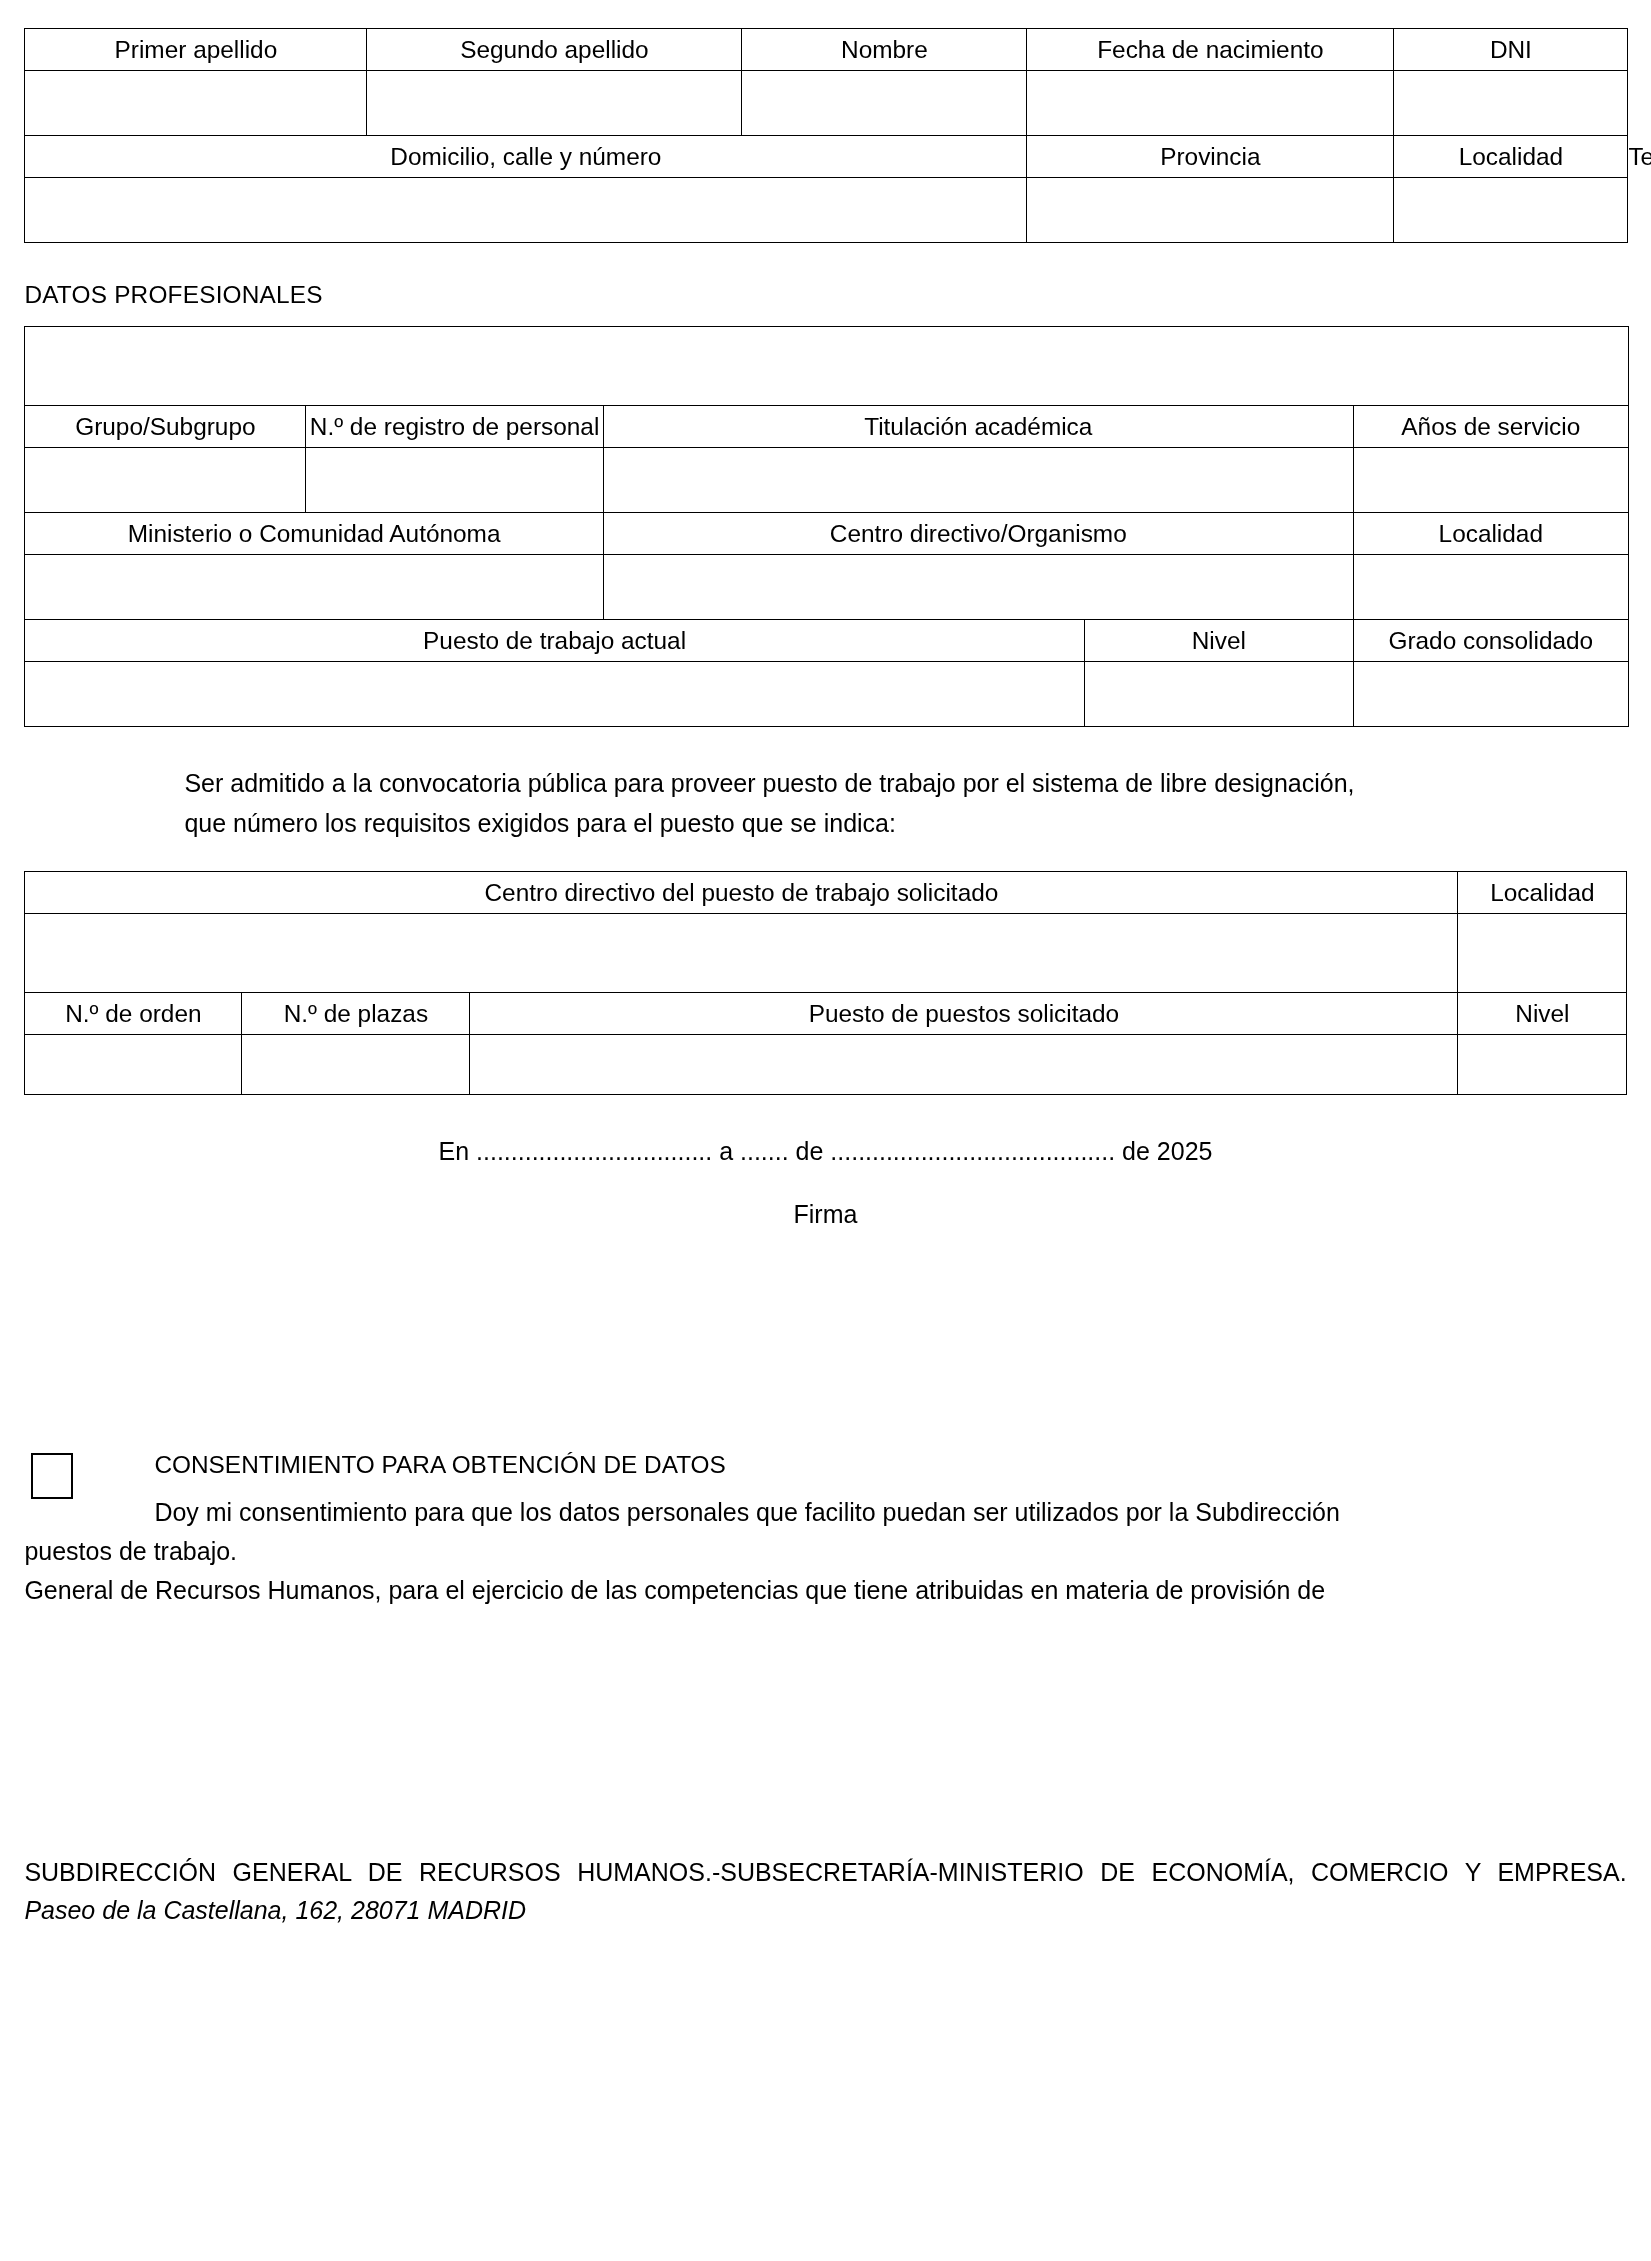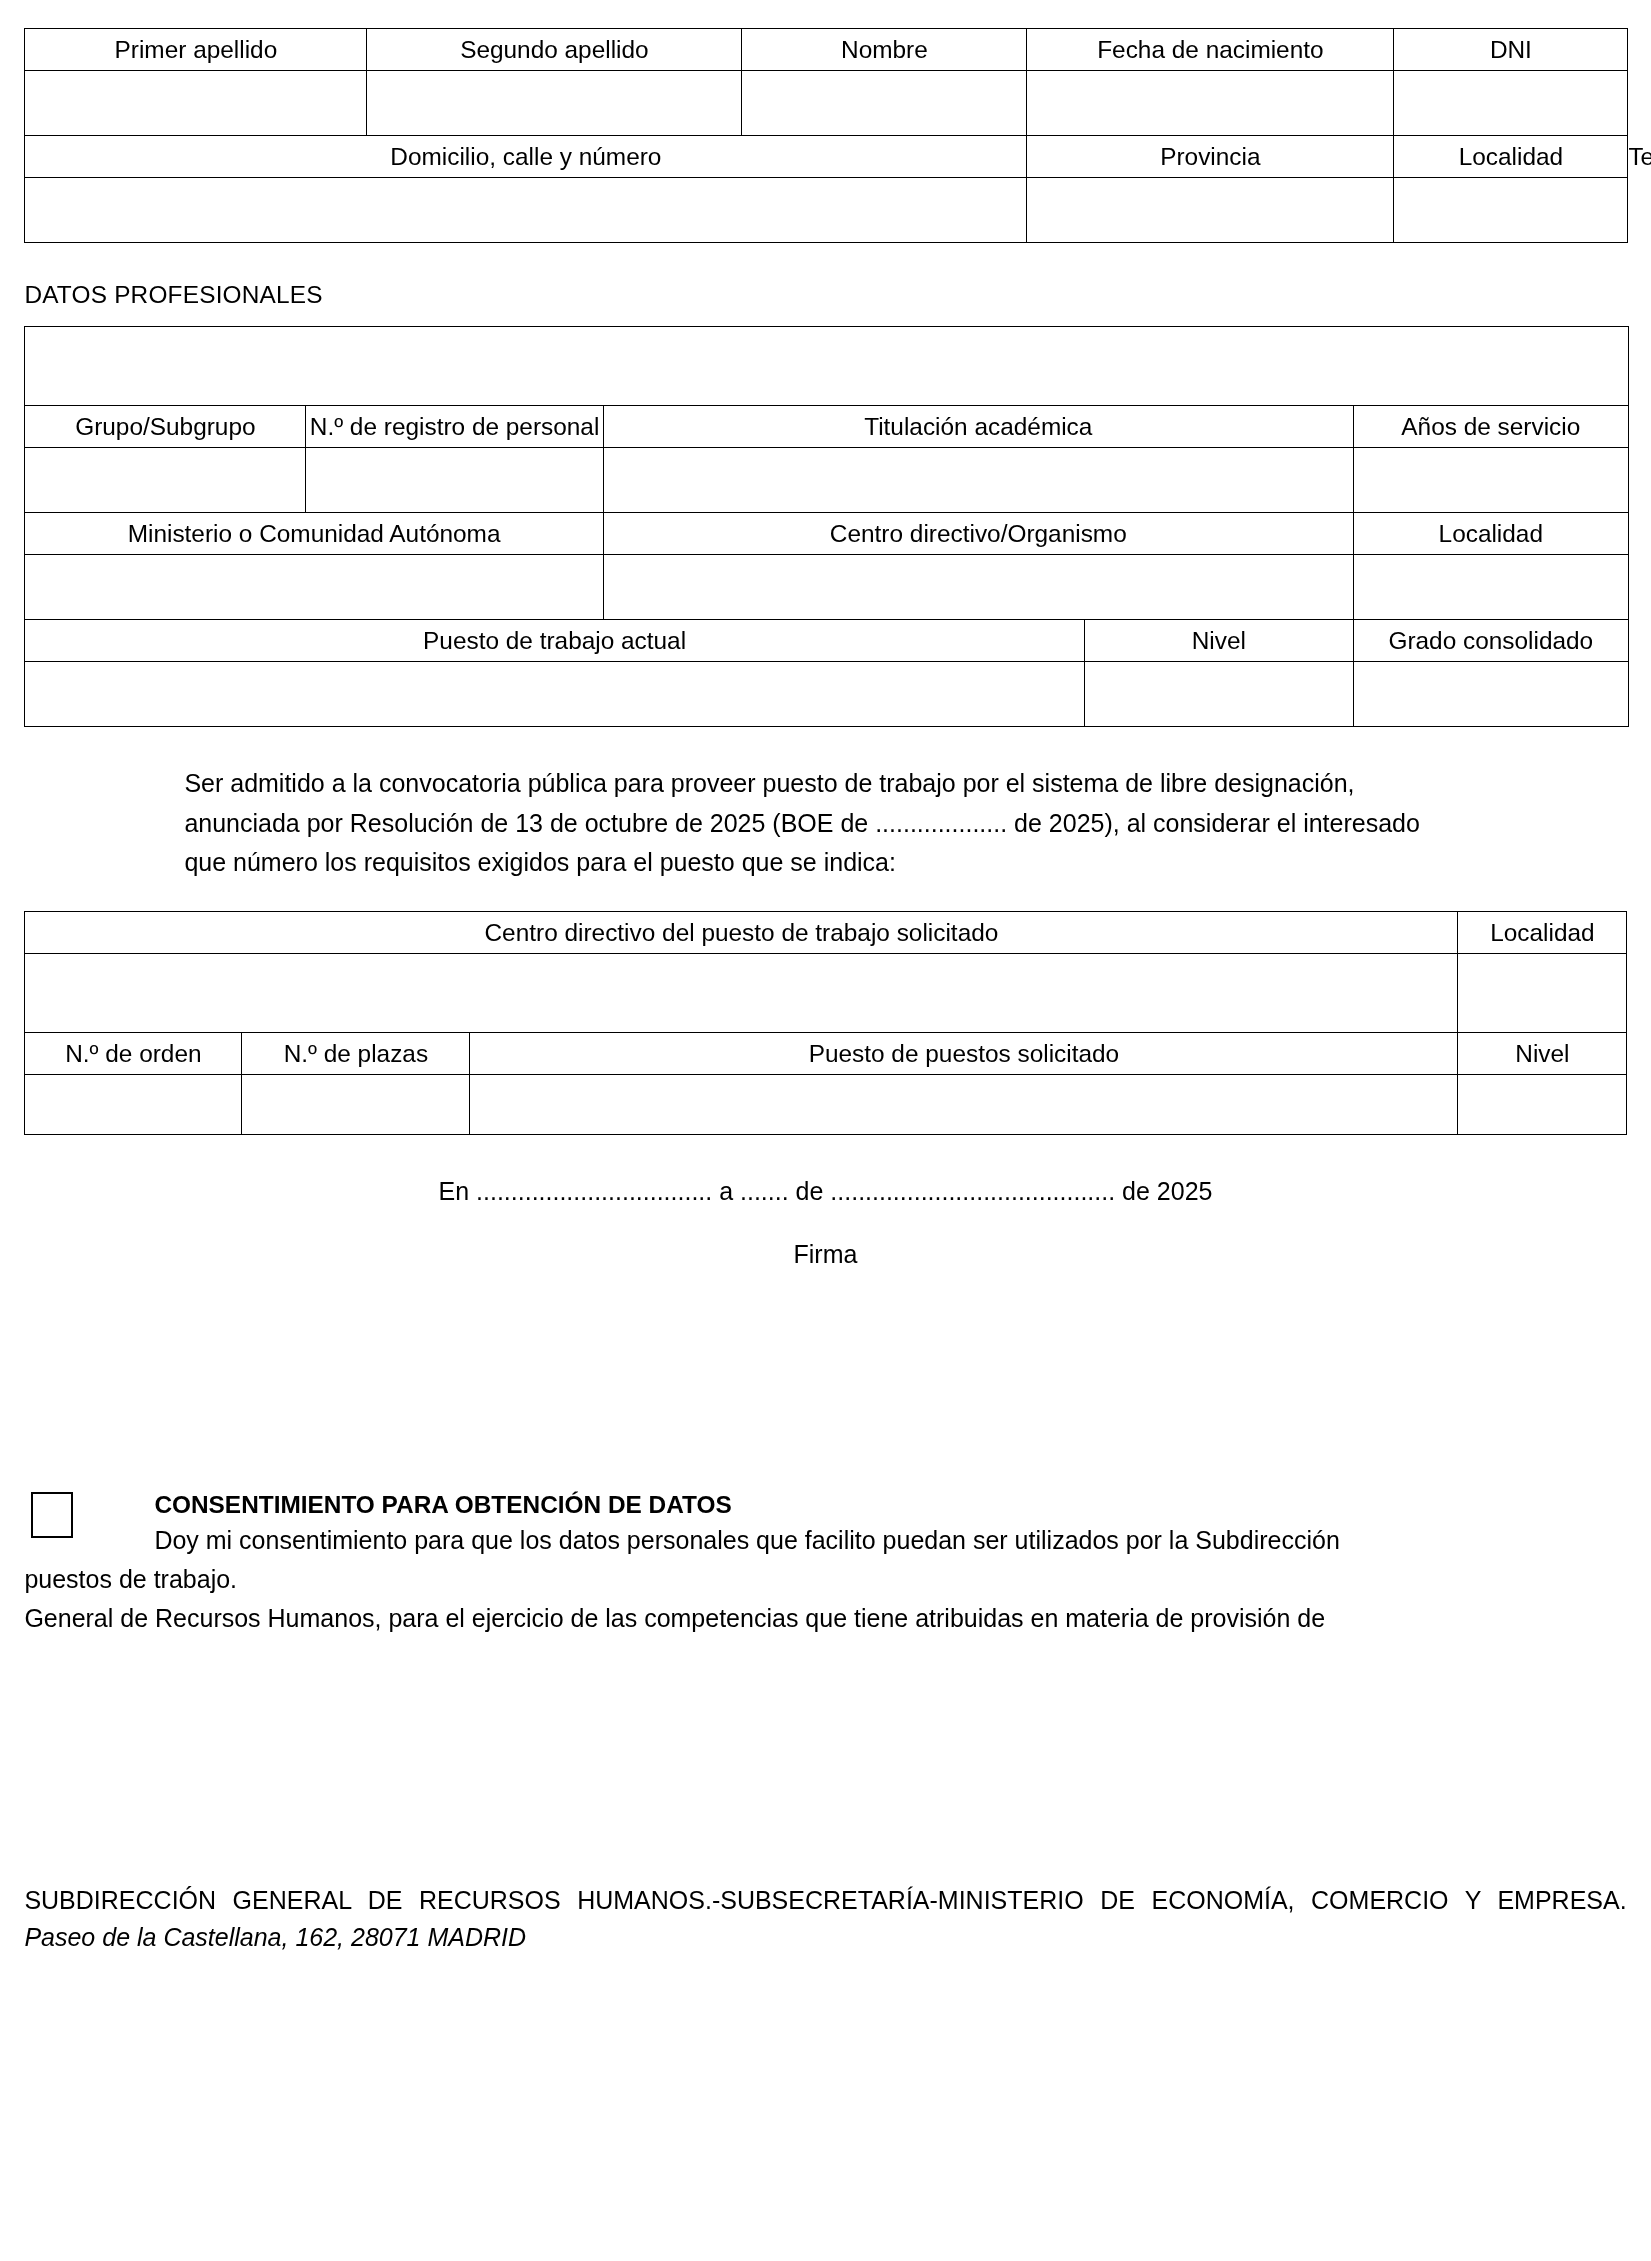--- a/index.html
+++ b/index.html
@@ -93,22 +93,22 @@
     left: 6.5px;
     top: 3.3px;
     width: 42px;
     height: 46px;
     border: 2.4px solid #000000;
     box-sizing: border-box;
     background: #ffffff;
   }
   .consent-heading {
     font-size: 24.4px;
-    font-weight: bold;
-    margin: 0 0 0 130px;
+    font-weight: normal;
+    margin: 0 0 12px 130px;
     line-height: 1.3;
   }
   .consent-body {
     font-size: 25px;
     line-height: 1.56;
     text-align: justify;
     margin: 0;
   }
   .consent-body .indent { padding-left: 130px; }
 
@@ -221,21 +221,20 @@
       <td class="fill" colspan="5"></td>
       <td class="fill"></td>
       <td class="fill"></td>
     </tr>
   </tbody>
     </table>
 
   <div style="height:37px"></div>
   <div class="para-wrap">
     <div class="para">Ser admitido a la convocatoria pública para proveer puesto de trabajo por el sistema de libre designación,</div>
-    <div class="para">anunciada por Resolución de 13 de octubre de 2025 (BOE de ................... de 2025), al considerar el interesado</div>
     <div class="para para-last">que número los requisitos exigidos para el puesto que se indica:</div>
   </div>
 
   <div style="height:28px"></div>
   <table class="form-table">
     <colgroup>
       <col style="width:217px">
       <col style="width:228px">
       <col style="width:825px">
       <col style="width:163px">

